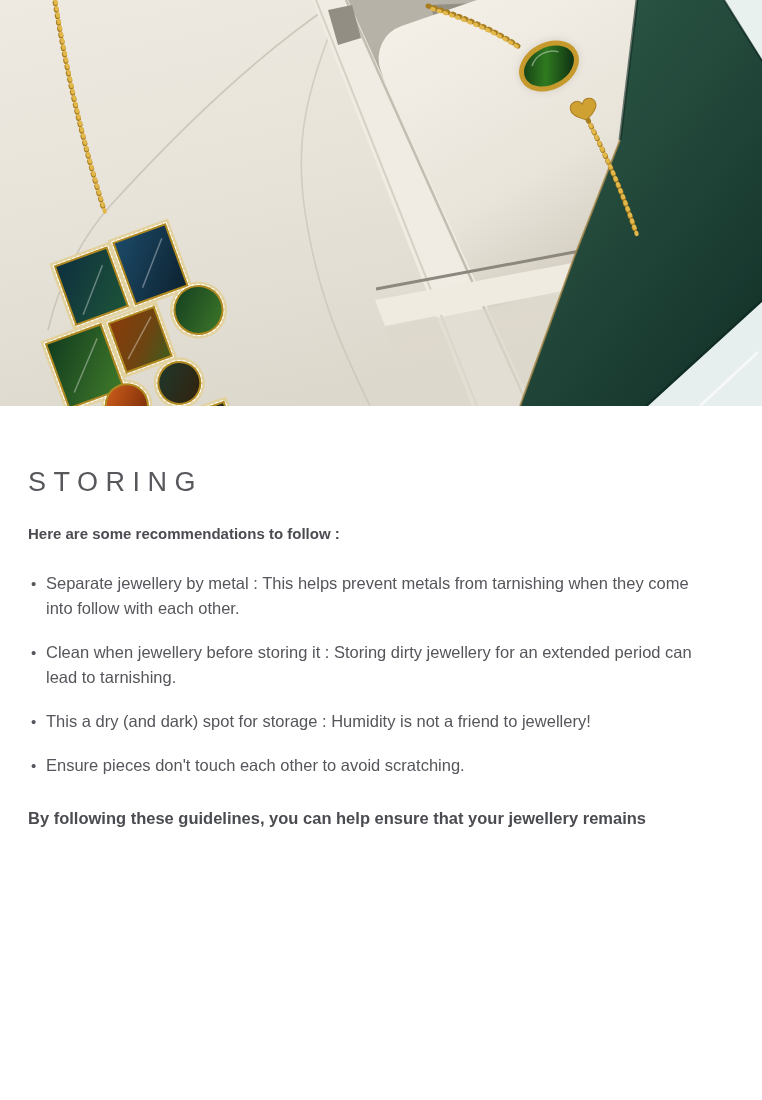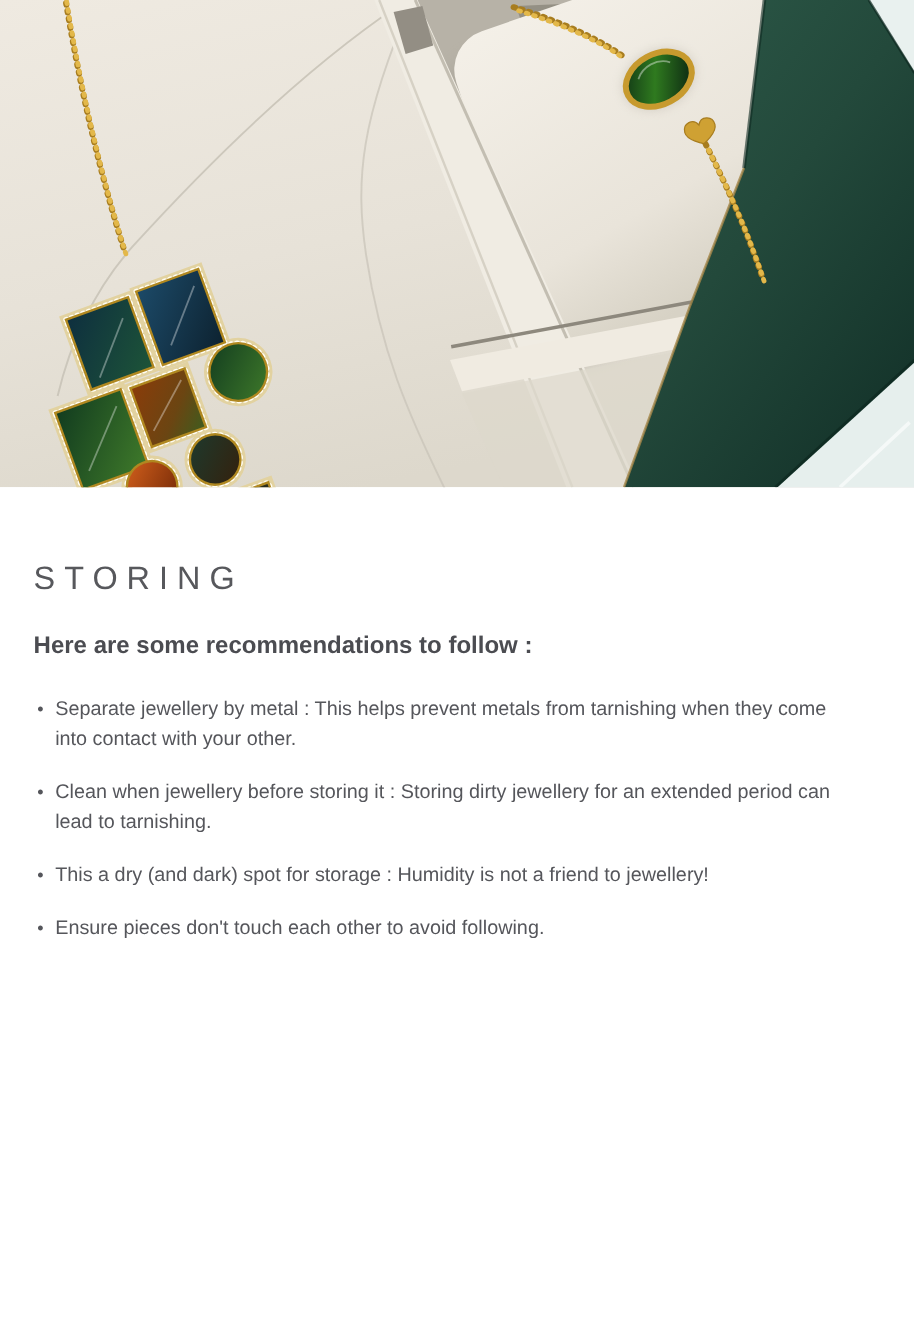--- a/index.html
+++ b/index.html
@@ -3,21 +3,21 @@
 <meta charset="utf-8">
 <style>
   html,body{margin:0;padding:0;background:#ffffff;}
   .page{width:762px;height:1100px;margin:0 auto;background:#ffffff;overflow:hidden;
         font-family:"Liberation Sans", sans-serif;}
   .hero{width:762px;height:406px;display:block;position:relative;}
   .hero svg{display:block;}
   .content{width:690px;margin:0 0 0 28px;}
   .title{margin:62px 0 16px 0;font-size:27px;font-weight:400;letter-spacing:7.5px;
          color:#57585c;line-height:1.1;}
-  .intro{margin:25px 0 0 0;font-size:20px;font-weight:700;color:#4b4c51;line-height:1.5;}
+  .intro{margin:25px 0 0 0;font-size:15px;font-weight:700;color:#4b4c51;line-height:1.5;}
   ul.tips{list-style:none;margin:26px 0 0 0;padding:0;}
   ul.tips li{display:flex;align-items:flex-start;margin:0 0 19px 0;
              font-size:16.5px;color:#55565b;line-height:25px;}
   ul.tips li:last-child{margin-bottom:0;}
   .bullet{flex:0 0 18px;width:18px;padding-left:3px;box-sizing:border-box;
           font-size:15px;color:#55565b;line-height:25px;}
   .li-text{flex:1 1 auto;}
   .outro{margin:28px 0 0 0;font-size:16.5px;font-weight:700;color:#4b4c51;line-height:1.5;}
 </style>
 </head>
@@ -182,31 +182,32 @@
   </div>
 
   <div class="content">
     <h1 class="title">STORING</h1>
 
     <p class="intro">Here are some recommendations to follow :</p>
 
     <ul class="tips">
       <li>
         <span class="bullet">•</span>
-        <span class="li-text">Separate jewellery by metal : This helps prevent metals from tarnishing when they come into contact with your other.</span>
+        <span class="li-text">Separate jewellery by metal : This helps prevent metals from tarnishing when they come into follow with each other.</span>
       </li>
       <li>
         <span class="bullet">•</span>
         <span class="li-text">Clean when jewellery before storing it : Storing dirty jewellery for an extended period can lead to tarnishing.</span>
       </li>
       <li>
         <span class="bullet">•</span>
         <span class="li-text">This a dry (and dark) spot for storage : Humidity is not a friend to jewellery!</span>
       </li>
       <li>
         <span class="bullet">•</span>
-        <span class="li-text">Ensure pieces don't touch each other to avoid following.</span>
+        <span class="li-text">Ensure pieces don't touch each other to avoid scratching.</span>
       </li>
     </ul>
 
+    <p class="outro">By following these guidelines, you can help ensure that your jewellery remains</p>
   </div>
 
 </div>
 
 </body></html>

